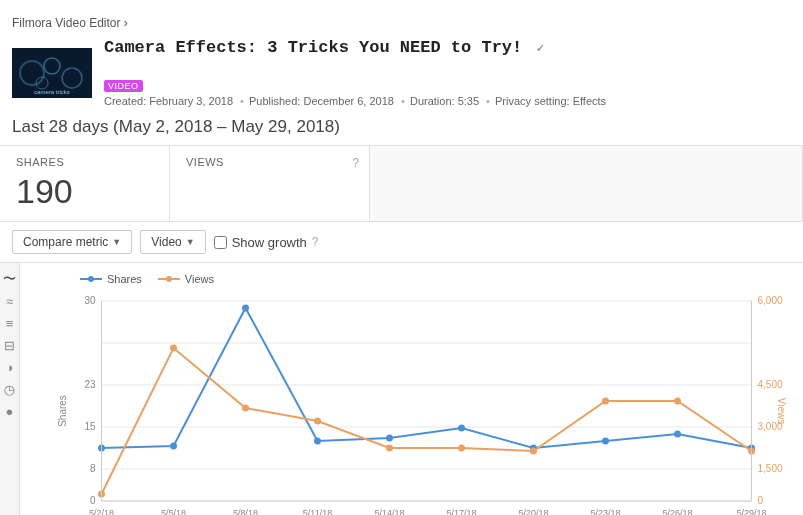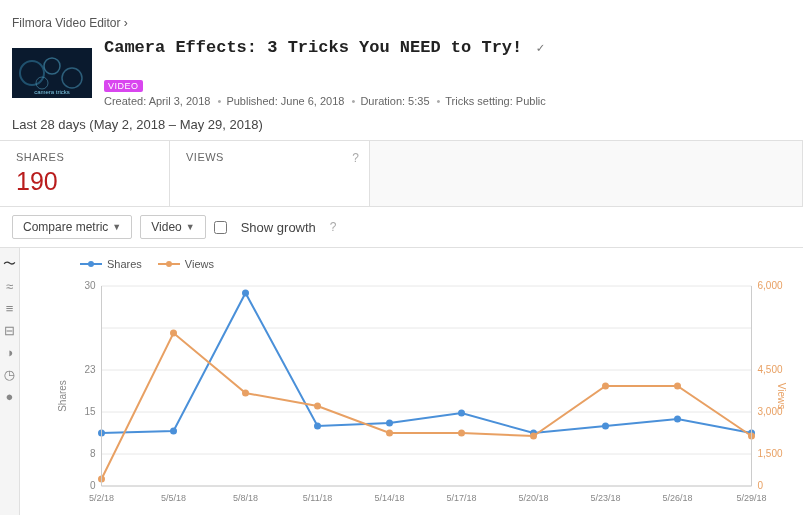--- a/index.html
+++ b/index.html
@@ -10,34 +10,34 @@
 
     .video-info { display: flex; align-items: center; padding: 4px 12px 6px; }
     .thumbnail { width: 80px; height: 50px; margin-right: 12px; background: #1a2a3a; display: flex; align-items: center; justify-content: center; position: relative; overflow: hidden; flex-shrink: 0; }
     .video-badge { display: inline-block; background: #d946ef; color: #fff; font-size: 9px; padding: 1px 4px; border-radius: 2px; margin-top: 3px; letter-spacing: 0.5px; }
     .video-details h2 { font-size: 17px; font-weight: bold; color: #222; margin-bottom: 20px; font-family: Liberation Mono, monospace; }
     .video-details h2 .verified { font-size: 13px; color: #777; margin-left: 4px; }
     .video-meta { font-size: 11px; color: #666; }
     .video-meta span { margin-right: 2px; }
     .separator { color: #aaa; margin: 0 2px; }
 
-    .date-range { padding: 4px 12px 8px; font-size: 13px; color: #444; }
+    .date-range { padding: 4px 12px 8px; font-size: 17px; color: #444; }
 
     .metrics-row { display: flex; border-top: 1px solid #e0e0e0; border-bottom: 1px solid #e0e0e0; }
     .metric-block { padding: 10px 16px 10px; min-width: 170px; border-right: 1px solid #e0e0e0; }
     .metric-block.views-block { min-width: 200px; position: relative; }
     .metric-block.empty-block { flex: 1; background: #f9f9f9; }
     .metric-label { font-size: 11px; color: #666; letter-spacing: 0.5px; margin-bottom: 4px; text-transform: uppercase; }
-    .metric-value { font-size: 25px; color: #b91c1c; font-weight: 300; }
+    .metric-value { font-size: 34px; color: #404040; font-weight: 300; }
     .info-icon { color: #aaa; font-size: 12px; cursor: pointer; position: absolute; top: 10px; right: 10px; }
 
     .controls-row { display: flex; align-items: center; padding: 8px 12px; border-bottom: 1px solid #e0e0e0; gap: 8px; }
     .dropdown-btn { border: 1px solid #ccc; background: #fff; padding: 4px 10px; font-size: 12px; border-radius: 2px; cursor: pointer; color: #444; display: flex; align-items: center; gap: 4px; }
     .dropdown-btn .caret { font-size: 9px; color: #666; }
-    .show-growth { display: flex; align-items: center; gap: 14px; font-size: 13px; color: #444; }
+    .show-growth { display: flex; align-items: center; gap: 5px; font-size: 13px; color: #444; }
     .show-growth input[type="checkbox"] { width: 13px; height: 13px; cursor: pointer; }
     .help-icon { color: #aaa; font-size: 12px; cursor: pointer; }
 
     .chart-section { display: flex; height: 295px; }
     .sidebar-nav { width: 20px; background: #f5f5f5; border-right: 1px solid #e0e0e0; display: flex; flex-direction: column; align-items: center; padding-top: 8px; gap: 6px; }
     .nav-icon { width: 16px; height: 16px; display: flex; align-items: center; justify-content: center; color: #888; font-size: 13px; cursor: pointer; }
     .nav-icon.active { color: #333; }
     .chart-area { flex: 1; padding: 10px 0 10px 10px; position: relative; }
 
     .legend { display: flex; gap: 16px; padding: 0 0 6px 50px; }
@@ -65,27 +65,27 @@
   </div>
   <div class="video-details">
     <h2>
       <span>Camera Effects: 3 Tricks You NEED to Try!</span>
       <span class="verified">✓</span>
     </h2>
     <div style="margin-bottom:3px;">
       <span class="video-badge">VIDEO</span>
     </div>
     <div class="video-meta">
-      <span>Created: April 3, 2018</span>
+      <span>Created: February 3, 2018</span>
       <span class="separator">•</span>
-      <span>Published: June 6, 2018</span>
+      <span>Published: December 6, 2018</span>
       <span class="separator">•</span>
       <span>Duration: 5:35</span>
       <span class="separator">•</span>
-      <span>Tricks setting: Public</span>
+      <span>Privacy setting: Effects</span>
     </div>
   </div>
 </div>
 
 <div class="date-range">
   <span>Last 28 days (May 2, 2018 – May 29, 2018)</span>
 </div>
 
 <div class="metrics-row">
   <div class="metric-block">

